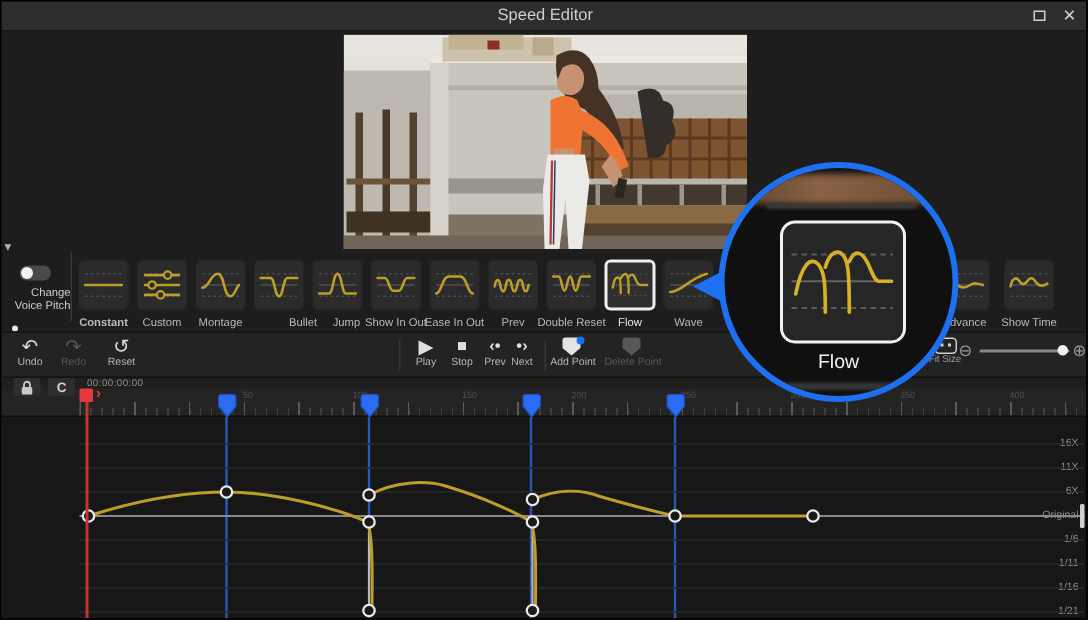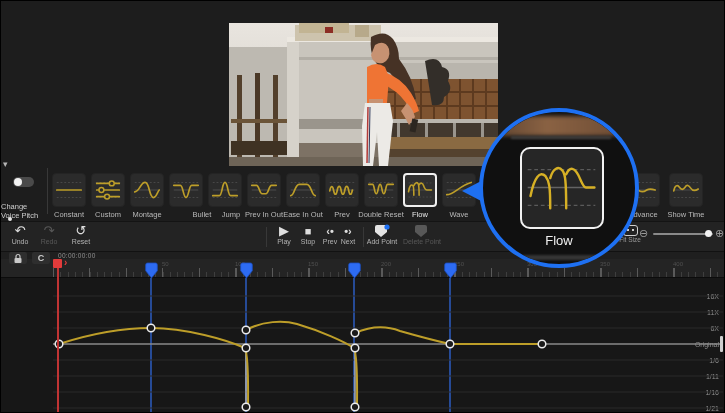--- a/index.html
+++ b/index.html
@@ -11,21 +11,21 @@
   .winbtn{position:absolute;top:4px;color:#cfcfcf;font-size:10px;width:14px;height:12px;text-align:center;line-height:12px;}
   #btn-max{right:26px;}
   #btn-max span{display:inline-block;width:8px;height:7px;border:1px solid #cfcfcf;margin-top:2px;}
   #btn-close{right:6px;font-size:11px;}
   
   #video{position:absolute;left:228px;top:22px;width:269px;height:143px;background:#222;overflow:hidden;}
   
   #collapse{position:absolute;left:2px;top:158px;color:#b5b5b5;font-size:9px;}
   #toggle{position:absolute;left:12px;top:176px;width:21px;height:10px;border-radius:5px;background:#4a4a4a;}
   #toggle .knob{position:absolute;left:1px;top:1px;width:8px;height:8px;border-radius:50%;background:#f2f2f2;}
-  #voice-label{position:absolute;left:0;top:189px;width:46px;text-align:left;font-size:7.5px;line-height:9px;color:#cfcfcf;margin-top:12px;}
+  #voice-label{position:absolute;left:0;top:189px;width:46px;text-align:right;font-size:7.5px;line-height:9px;color:#cfcfcf;}
   #vsep{position:absolute;left:46px;top:167px;width:1px;height:46px;background:#383838;}
   #preset-row{position:absolute;left:0;top:0;width:725px;height:413px;pointer-events:none;}
   .tile{position:absolute;top:172px;width:34px;height:34px;background:#2b2b2b;border-radius:4px;border:1px solid #242424;}
   .tile.selected{border:2px solid #f0f0f0;background:#2f2f2f;}
   .tile-label{position:absolute;top:209px;width:60px;text-align:center;font-size:7.5px;color:#b9b9b9;white-space:nowrap;}
   #panel-dot{position:absolute;left:7px;top:216px;width:4px;height:4px;border-radius:50%;background:#e5e5e5;}
   
   #toolbar{position:absolute;left:0;top:220px;width:725px;height:30px;background:#232323;border-top:1px solid #141414;}
   .tbtn{position:absolute;top:2px;width:44px;text-align:center;}
   .tbtn .ticon{font-size:13px;line-height:14px;color:#dedede;height:14px;}
@@ -72,20 +72,25 @@
   #callout .mag-band{position:absolute;left:40px;top:143px;width:76px;height:5px;background:#353535;filter:blur(1px);}
   #big-tile{position:absolute;left:37px;top:35px;width:84px;height:82px;background:#262626;border:2.5px solid #f2f2f2;border-radius:10px;}
   #callout-label{position:absolute;left:0;top:121px;width:152px;text-align:center;font-size:13px;color:#f0f0f0;}
   svg{display:block;}
 </style>
 </head>
 <body>
 
 <div id="root">
 
+  <div id="titlebar">
+    <div id="title">Speed Editor</div>
+    <div class="winbtn" id="btn-max"><span></span></div>
+    <div class="winbtn" id="btn-close">✕</div>
+  </div>
 
   <div id="video">
     <svg viewBox="0 0 269 143" width="269" height="143">
       <defs>
         <linearGradient id="sky" x1="0" y1="0" x2="0" y2="1">
           <stop offset="0" stop-color="#e9e5df"></stop>
             <stop offset="1" stop-color="#cdc9c2"></stop>
         </linearGradient>
       </defs>
       <rect width="269" height="143" fill="url(#sky)"></rect>
@@ -153,21 +158,21 @@
   </div>
   <div id="vsep"></div>
   <div id="preset-row">
       <div class="tile" style="left: 51px; pointer-events: auto;">
         <svg viewBox="0 0 34 34" width="32" height="32">
           <line x1="4" y1="9" x2="30" y2="9" stroke="#4a4a4a" stroke-width="1" stroke-dasharray="2,2"></line>
           <line x1="4" y1="25" x2="30" y2="25" stroke="#4a4a4a" stroke-width="1" stroke-dasharray="2,2"></line>
           <path d="M4,17 L30,17" fill="none" stroke="#bd9e29" stroke-width="1.8" stroke-linecap="round"></path>
         </svg>
       </div>
-      <div class="tile-label" style="left: 38px;">Constant</div>
+      <div class="tile-label" style="left: 38px; font-weight: bold;">Constant</div>
       <div class="tile" style="left: 90px; pointer-events: auto;">
         <svg viewBox="0 0 34 34" width="32" height="32">
           <line x1="4" y1="9" x2="30" y2="9" stroke="#4a4a4a" stroke-width="1" stroke-dasharray="2,2"></line>
           <line x1="4" y1="25" x2="30" y2="25" stroke="#4a4a4a" stroke-width="1" stroke-dasharray="2,2"></line>
           <path d="M5,10 L29,10 M5,17 L29,17 M5,24 L29,24" fill="none" stroke="#bd9e29" stroke-width="1.8" stroke-linecap="round"></path>
           <circle cx="21" cy="10" r="2.6" fill="#2b2b2b" stroke="#bd9e29" stroke-width="1.6"></circle>
           <circle cx="10" cy="17" r="2.6" fill="#2b2b2b" stroke="#bd9e29" stroke-width="1.6"></circle>
           <circle cx="16" cy="24" r="2.6" fill="#2b2b2b" stroke="#bd9e29" stroke-width="1.6"></circle>
         </svg>
       </div>
@@ -200,21 +205,21 @@
       </div>
       <div class="tile-label" style="left: 200px; text-align: center;">Jump</div>
       <div class="tile" style="left: 246px; pointer-events: auto;">
         <svg viewBox="0 0 34 34" width="32" height="32">
           <line x1="4" y1="9" x2="30" y2="9" stroke="#4a4a4a" stroke-width="1" stroke-dasharray="2,2"></line>
           <line x1="4" y1="25" x2="30" y2="25" stroke="#4a4a4a" stroke-width="1" stroke-dasharray="2,2"></line>
           <line x1="4" y1="17" x2="30" y2="17" stroke="#505050" stroke-width="1"></line>
           <path d="M4,12 L9,12 C12,12 12,21 15,21 L19,21 C22,21 22,12 25,12 L30,12" fill="none" stroke="#bd9e29" stroke-width="1.8" stroke-linecap="round"></path>
         </svg>
       </div>
-      <div class="tile-label" style="left: 233px;">Prev In Out</div>
+      <div class="tile-label" style="left: 233px;">Show In Out</div>
       <div class="tile" style="left: 285px; pointer-events: auto;">
         <svg viewBox="0 0 34 34" width="32" height="32">
           <line x1="4" y1="9" x2="30" y2="9" stroke="#4a4a4a" stroke-width="1" stroke-dasharray="2,2"></line>
           <line x1="4" y1="25" x2="30" y2="25" stroke="#4a4a4a" stroke-width="1" stroke-dasharray="2,2"></line>
           <line x1="4" y1="17" x2="30" y2="17" stroke="#505050" stroke-width="1"></line>
           <path d="M4,23 C8,23 8,11 13,11 L21,11 C26,11 26,23 30,23" fill="none" stroke="#bd9e29" stroke-width="1.8" stroke-linecap="round"></path>
         </svg>
       </div>
       <div class="tile-label" style="left: 272px;">Ease In Out</div>
       <div class="tile" style="left: 324px; pointer-events: auto;">

